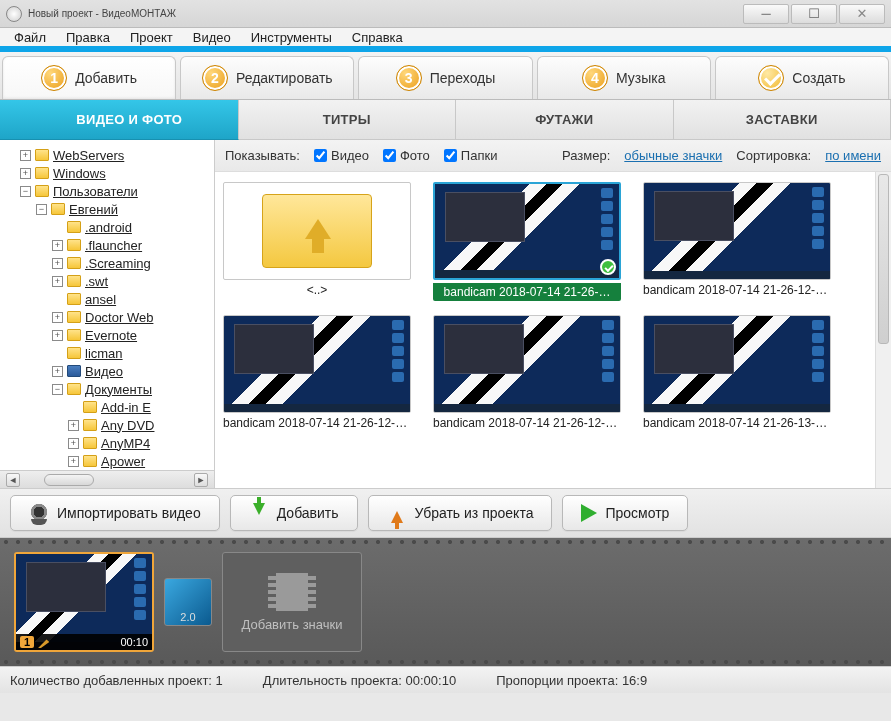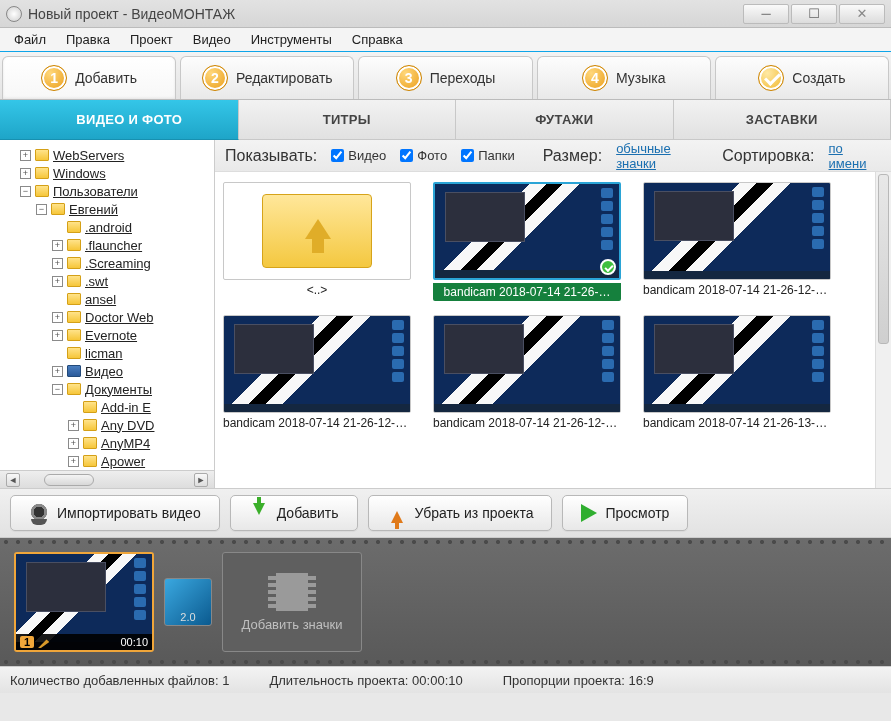--- a/index.html
+++ b/index.html
@@ -1,27 +1,27 @@
 <!DOCTYPE html>
 <html><head>
 <meta charset="utf-8">
 <style>
 * { box-sizing: border-box; font-family: 'Segoe UI', Tahoma, Arial, sans-serif; }
 body { margin: 0; width: 891px; height: 721px; background: #e8e8e8; overflow: hidden; font-size: 13px; }
 
 
 .titlebar { height: 28px; background: linear-gradient(#e2e2e2,#d6d6d6); display:flex; align-items:center; padding:0 6px; border-bottom:1px solid #bbb; }
 .titlebar .app-icon { width:16px; height:16px; border:1px solid #888; border-radius:50%; margin-right:6px; background:radial-gradient(#fff,#ccc); }
-.titlebar .title-text { color:#444; font-size:14px; flex:1; white-space:nowrap; }
+.titlebar .title-text { color:#444; font-size:10px; flex:1; white-space:nowrap; }
 .titlebar .win-controls { display:flex; gap:2px; }
 .titlebar .win-btn { width:46px; height:20px; background:linear-gradient(#fafafa,#dcdcdc); border:1px solid #bbb; border-radius:2px; display:flex; align-items:center; justify-content:center; color:#666; cursor:pointer; }
 .titlebar .win-btn.close { color:#888; }
 
 
-.menubar { height:24px; background:#f4f4f4; display:flex; align-items:center; padding:0 4px; border-bottom:1px solid #0ea5e9; }
+.menubar { height:24px; background:#f4f4f4; display:flex; align-items:center; padding:0 4px; border-bottom:6px solid #0ea5e9; }
 .menubar .menu-item { padding:3px 10px; color:#222; cursor:pointer; }
 
 
 .steptabs { height:48px; background:linear-gradient(#f3f3f3,#e4e4e4); display:flex; border-bottom:1px solid #bbb; padding-top:4px; }
 .step-tab { flex:1; display:flex; align-items:center; justify-content:center; gap:8px; border:1px solid #c8c8c8; border-bottom:none; background:linear-gradient(#fdfdfd,#e9e9e9); border-radius:6px 6px 0 0; margin:0 2px; cursor:pointer; }
 .step-tab.active { background:linear-gradient(#ffffff,#f7f7f7); box-shadow:0 -1px 3px rgba(0,0,0,.08) inset; }
 .step-badge { width:26px; height:26px; border-radius:50%; background:radial-gradient(circle at 35% 30%, #ffd77a, #e99a14); border:1px solid #cd8400; color:#fff; font-weight:bold; display:flex; align-items:center; justify-content:center; font-size:14px; box-shadow:0 0 0 2px #fff inset; }
 .step-tab.create .step-badge { background:radial-gradient(circle at 35% 30%, #ffe9a4, #f0b528); position:relative; }
 .step-tab.create .step-badge::after { content:""; position:absolute; width:12px; height:6px; border-left:3px solid #fff; border-bottom:3px solid #fff; transform:rotate(-45deg); top:7px; left:6px; }
 .step-label { font-size:14px; color:#333; }
@@ -43,21 +43,21 @@
 .tree-icon { width:14px; height:12px; background:linear-gradient(#ffe38a,#f6c639); border:1px solid #d4a017; border-radius:1px; margin-right:4px; }
 .tree-icon.video { background:linear-gradient(#4a7ebf,#2b5a9a); border-color:#234a7a; }
 .tree-label { font-size:13px;text-decoration:underline; }
 .tree-scroller-bar { height:18px; background:linear-gradient(#eee,#ddd); border-top:1px solid #ccc; display:flex; align-items:center; padding:0 6px; gap:4px; }
 .scroll-arrow { width:14px; height:14px; border:1px solid #aaa; background:linear-gradient(#f8f8f8,#ddd); border-radius:2px; display:flex; align-items:center; justify-content:center; font-size:9px; color:#555; }
 .scroll-thumb { width:50px; height:12px; border:1px solid #aaa; background:linear-gradient(#f4f4f4,#d8d8d8); border-radius:6px; margin-left:20px; }
 
 
 .browser { flex:1; display:flex; flex-direction:column; background:#fafafa; }
 .browser-toolbar { height:32px; display:flex; align-items:center; padding:0 10px; gap:14px; color:#333; border-bottom:1px solid #ddd; background:linear-gradient(#f3f3f3,#e9e9e9); }
-.bt-label { font-size:16px; }
+.bt-label { font-size:13px; }
 .bt-check { display:flex; align-items:center; gap:4px; }
 .bt-check input { margin:0; }
 .bt-link { color:#1a6fb0; text-decoration:underline; cursor:pointer; }
 .bt-spacer { flex:1; }
 
 .thumb-grid { flex:1; overflow:hidden; padding:10px 8px; display:flex; flex-wrap:wrap; gap:14px 22px; position:relative; background:#fff; align-content:flex-start; }
 .thumb-item { width:188px; display:flex; flex-direction:column; align-items:center; cursor:pointer; }
 .thumb-box { width:188px; height:98px; border:1px solid #c8c8c8; background:#fff; border-radius:2px; overflow:hidden; position:relative; }
 .thumb-item.folder .thumb-box { display:flex; align-items:center; justify-content:center; }
 .folder-shape { width:110px; height:74px; background:linear-gradient(#ffe79a,#f4c840); border:1px solid #d6a31a; border-radius:4px; position:relative; }
@@ -440,21 +440,21 @@
     <span>2.0</span>
   </div>
   <div class="tl-add">
     <div class="film-icon"></div>
     <span>Добавить значки</span>
   </div>
 </div>
 
 <div class="statusbar">
   <span class="status-seg">
-    <span>Количество добавленных файлов:</span>
+    <span>Количество добавленных проект:</span>
     <span>1</span>
   </span>
   <span class="status-seg">
     <span>Длительность проекта:</span>
     <span>00:00:10</span>
   </span>
   <span class="status-seg">
     <span>Пропорции проекта:</span>
     <span>16:9</span>
   </span>

